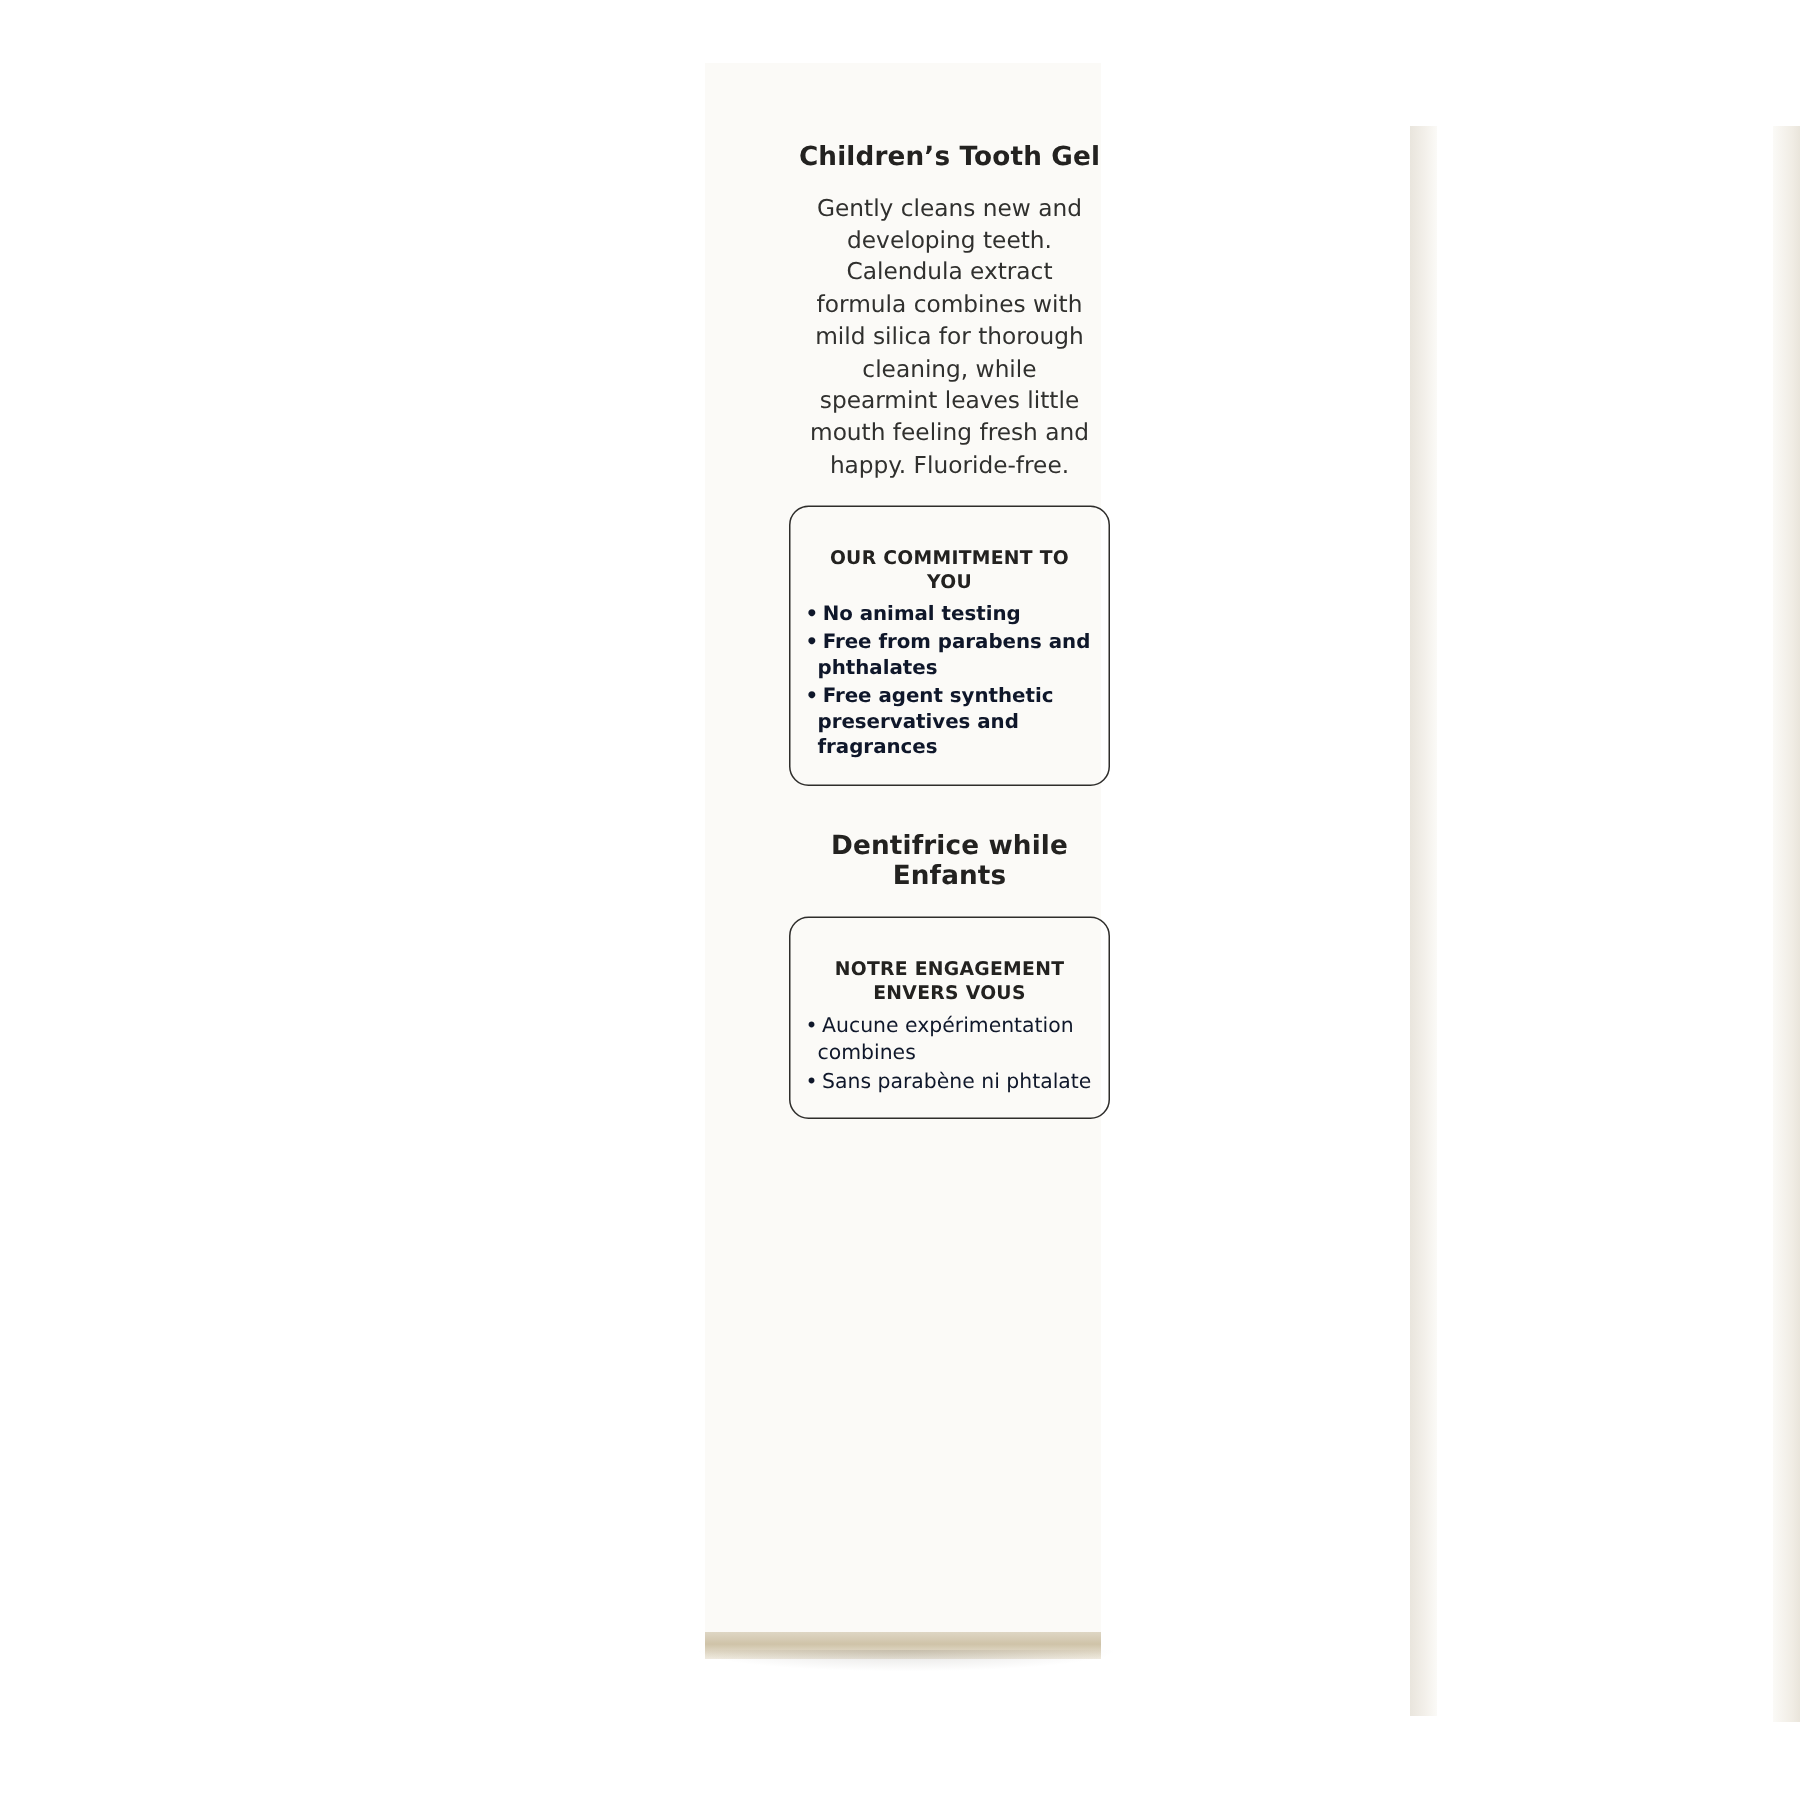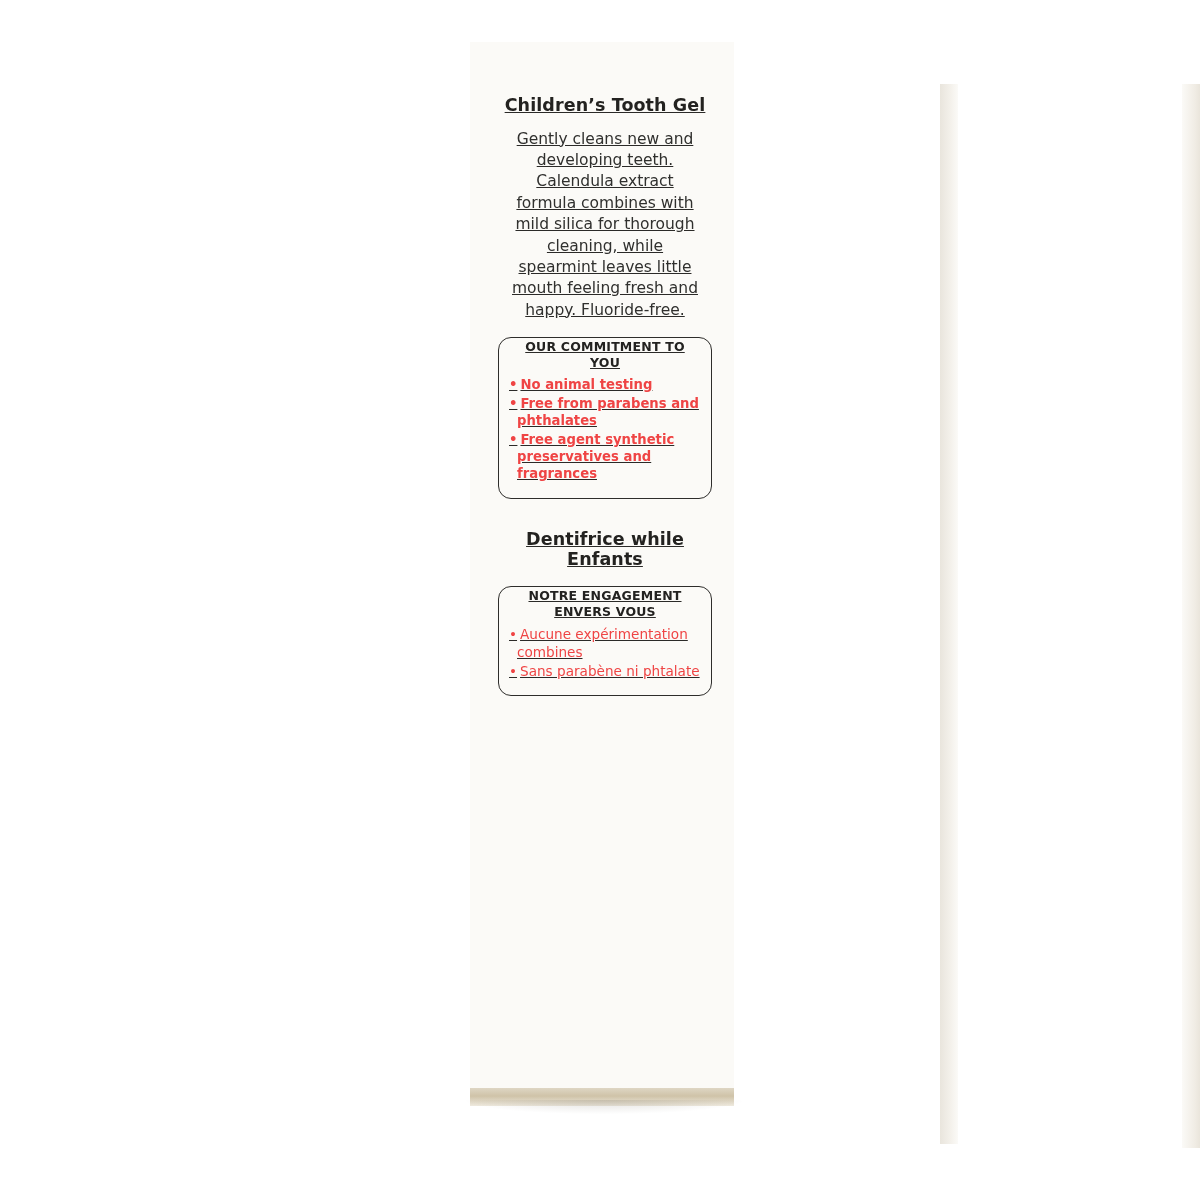--- a/index.html
+++ b/index.html
@@ -57,26 +57,25 @@
     left: 466px;
     top: 1100px;
     width: 276px;
     height: 14px;
     background: radial-gradient(ellipse at 50% 0%, rgba(120,115,105,0.22) 0%, rgba(255,255,255,0) 72%);
   }
 
   
   #label-content {
     position: absolute;
-    left: 492px;
+    left: 520px;
     top: 95px;
     width: 226px;
     text-align: center;
     color: #2b2a28;
-    text-decoration: underline;
   }
 
   .heading {
     font-family: "DejaVu Sans", sans-serif;
     font-weight: bold;
     font-size: 17.5px;
     letter-spacing: 0.1px;
     color: #232220;
     margin: 0 0 7px 0;
     line-height: 1.18;
@@ -88,21 +87,21 @@
     line-height: 1.38;
     color: #30302e;
     margin: 13px;
     padding: 0 4px;
   }
 
   .commitment-box {
     margin: 16px 6px 0 6px;
     border: 1.6px solid #2e2d2b;
     border-radius: 13px;
-    padding: 1px 10px 13px 10px;
+    padding: 26px 10px 13px 10px;
     text-align: left;
   }
 
   .commitment-title {
     font-family: "DejaVu Sans", sans-serif;
     font-weight: bold;
     font-size: 12.5px;
     letter-spacing: 0.2px;
     text-align: center;
     color: #232220;
@@ -112,21 +111,21 @@
 
   .commitment-list {
     list-style: none;
     margin: 0;
     padding: 0;
   }
   .commitment-list li {
     font-family: "DejaVu Sans", sans-serif;
     font-size: 13.2px;
     line-height: 1.28;
-    color: #ef4444;
+    color: #0f172a;
     margin: 0 0 2px 0;
     padding-left: 8px;
     text-indent: -8px;
     font-weight: 600;
   }
   .commitment-list li::before {
     content: "\2022";
     margin-right: 3px;
   }
 

